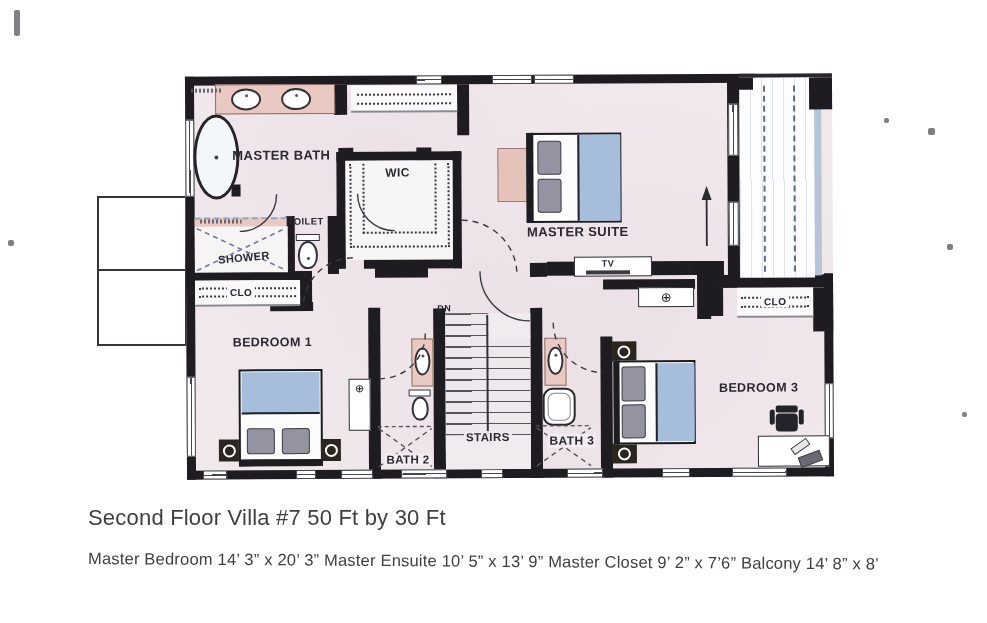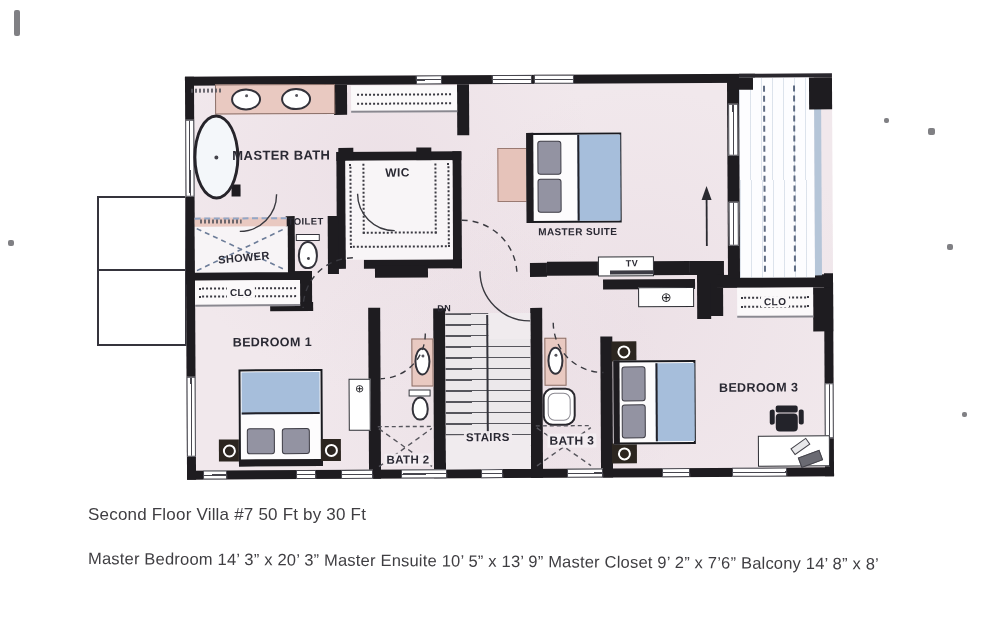--- a/index.html
+++ b/index.html
@@ -148,21 +148,21 @@
     <div style="position:absolute;left:112px;top:165px;width:20px;height:28px;background:#fff;border:2px solid #33323a;border-radius:50% 50% 45% 45%;box-sizing:border-box;">
       <i style="position:absolute;left:50%;top:60%;width:3px;height:3px;margin-left:-1.5px;border-radius:50%;background:#44434a;"></i>
     </div>
 
     <div style="position:absolute;left:312px;top:73px;width:30px;height:54px;background:#e6c3ba;border:1px solid #9a7a72;box-sizing:border-box;"></div>
     <div class="bedframe" style="left:341px;top:58px;width:95px;height:90px;"></div>
     <i class="w" style="left:341px;top:58px;width:7px;height:90px;"></i>
     <div class="pillow" style="left:352px;top:66px;width:24px;height:34px;"></div>
     <div class="pillow" style="left:352px;top:104px;width:24px;height:34px;"></div>
     <div class="blanket" style="left:392px;top:60px;width:43px;height:86px;"></div>
-    <div style="position:absolute;left:412px;top:182px;width:56px;height:20px;background:#fff;border:1.5px solid #2a2a30;box-sizing:border-box;z-index:4;">
+    <div style="position:absolute;left:388px;top:182px;width:78px;height:20px;background:#fff;border:1.5px solid #2a2a30;box-sizing:border-box;z-index:4;">
       <span class="lbl" style="left:33px;top:6px;font-size:9px;">TV</span>
       <i style="position:absolute;left:11px;top:13px;width:44px;height:4px;background:#3c3b44;"></i>
     </div>
     <div style="position:absolute;left:452px;top:213px;width:56px;height:20px;background:#fff;border:1.5px solid #2a2a30;box-sizing:border-box;"></div>
     <span class="oplus" style="left:480px;top:223px;">⊕</span>
 
     <div class="bedframe" style="left:52px;top:293px;width:84px;height:97px;"></div>
     <div class="blanket" style="left:55px;top:296px;width:78px;height:42px;border-left:none;border-bottom:2.5px solid #22222a;"></div>
     <div class="pillow" style="left:60px;top:352px;width:28px;height:26px;"></div>
     <div class="pillow" style="left:95px;top:352px;width:28px;height:26px;"></div>
@@ -220,26 +220,26 @@
       <path d="M367,248 A50,50 0 0 0 417,298" stroke="#3a3a40" stroke-width="1.4" stroke-dasharray="6,5" fill="none"></path>
       <path d="M521,172 L521,122" stroke="#2a2a30" stroke-width="1.8" fill="none"></path>
       <polygon points="516,126 526,126 521,112" fill="#2a2a30"></polygon>
     </svg>
 
     <span class="lbl" style="left:96px;top:79px;font-size:13px;">MASTER BATH</span>
     <span class="lbl" style="left:212px;top:97px;font-size:12px;">WIC</span>
     <span class="lbl" style="left:120px;top:145px;font-size:9.5px;">TOILET</span>
     <span class="lbl" style="left:58px;top:181px;font-size:11px;transform:translate(-50%,-50%) rotate(-5deg);">SHOWER</span>
     <span class="lbl" style="left:55px;top:216px;font-size:10px;background:#fbf9fa;padding:0 3px;">CLO</span>
-    <span class="lbl" style="left:392px;top:157px;font-size:10px;">MASTER SUITE</span>
+    <span class="lbl" style="left:392px;top:157px;font-size:13px;">MASTER SUITE</span>
     <span class="lbl" style="left:589px;top:228px;font-size:10px;background:#fbf9fa;padding:0 3px;">CLO</span>
     <span class="lbl" style="left:258px;top:233px;font-size:9px;">DN</span>
     <span class="lbl" style="left:86px;top:266px;font-size:12.5px;">BEDROOM 1</span>
     <span class="lbl" style="left:221px;top:384px;font-size:11.5px;background:rgba(243,238,241,.92);padding:0 2px;">BATH 2</span>
     <span class="lbl" style="left:301px;top:362px;font-size:11.5px;background:rgba(240,235,238,.95);padding:0 2px;">STAIRS</span>
     <span class="lbl" style="left:385px;top:366px;font-size:12px;background:rgba(243,238,241,.92);padding:0 2px;">BATH 3</span>
     <span class="lbl" style="left:572px;top:314px;font-size:12.5px;">BEDROOM 3</span>
   </div>
 
-  <div class="cap" style="left:88px;top:505px;font-size:17px;">Second Floor Villa #7 50 Ft by 30 Ft</div>
+  <div class="cap" style="left:88px;top:505px;font-size:22px;">Second Floor Villa #7 50 Ft by 30 Ft</div>
   <div class="cap" style="left:88px;top:549px;transform:rotate(0.4deg);transform-origin:left center;">Master Bedroom 14’ 3” x 20’ 3” Master Ensuite 10’ 5” x 13’ 9” Master Closet 9’ 2” x 7’6” Balcony 14’ 8” x 8’</div>
 
 </div>
 
 </body></html>

